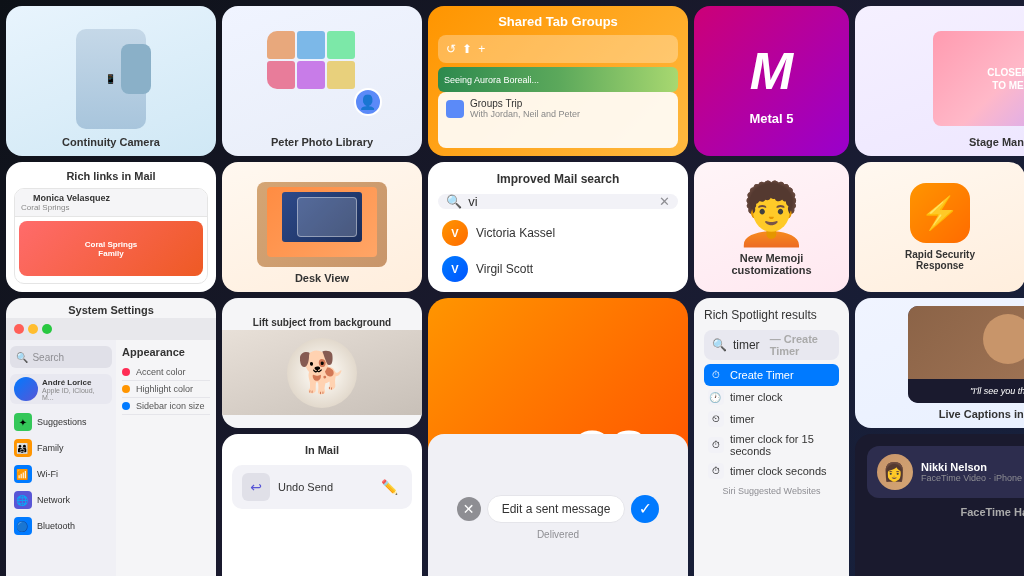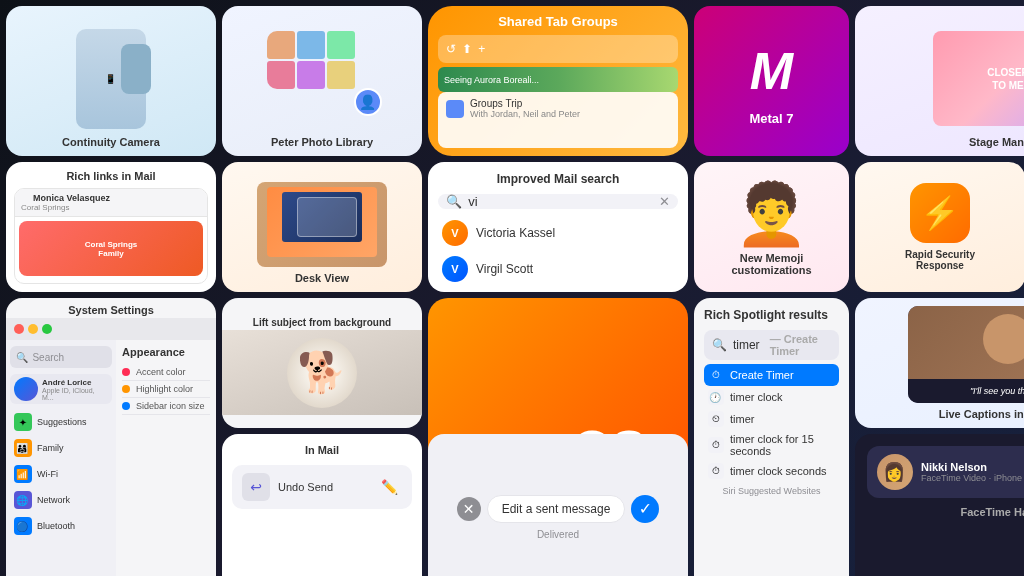--- a/index.html
+++ b/index.html
@@ -113,21 +113,21 @@
       justify-content: center;
       color: white;
       font-size: 14px;
     }
 
     
     .card-tabs {
       grid-column: 3;
       grid-row: 1;
       background: linear-gradient(135deg, #ff9500 0%, #ffb940 100%);
-      border-radius: 24px;
+      border-radius: 16px;
       padding: 8px 10px;
       justify-content: flex-start;
     }
     .tab-title-text {
       color: white;
       font-size: 13px;
       font-weight: 700;
       text-align: center;
       width: 100%;
       margin-bottom: 6px;
@@ -563,21 +563,21 @@
 
     
     .card-spotlight {
       grid-column: 5 / 7;
       grid-row: 3;
       background: #f5f5f7;
       border-radius: 16px;
       padding: 10px;
       justify-content: flex-start;
     }
-    .spotlight-title { font-size: 12px; font-weight: 700; color: #333; margin-bottom: 8px; width: 100%; }
+    .spotlight-title { font-size: 12px; font-weight: 400; color: #333; margin-bottom: 8px; width: 100%; }
     .spotlight-search {
       width: 100%;
       height: 30px;
       background: #e8e8f0;
       border-radius: 8px;
       display: flex;
       align-items: center;
       padding: 0 8px;
       gap: 6px;
       margin-bottom: 4px;
@@ -801,21 +801,21 @@
           <div class="tab-subtext">With Jordan, Neil and Peter</div>
         </div>
       </div>
     </div>
   </div>
 
   <div class="card card-metal">
     <div class="metal-logo">
       <span class="metal-m">M</span>
     </div>
-    <span class="metal-title">Metal 7</span>
+    <span class="metal-title">Metal 5</span>
   </div>
 
   <div class="card card-stage" style="grid-column:5/7;grid-row:1;">
     <div class="stage-screen">
       <div class="stage-screen-content">
         <div class="stage-text">CLOSER<br>TO ME</div>
       </div>
     </div>
     <span class="card-title">Stage Manager</span>
   </div>

